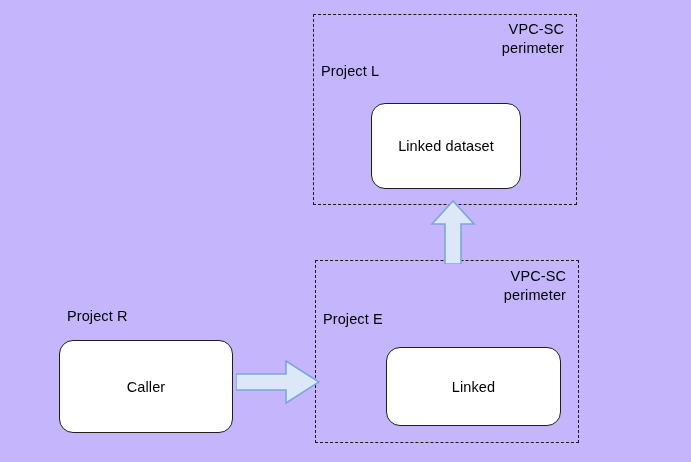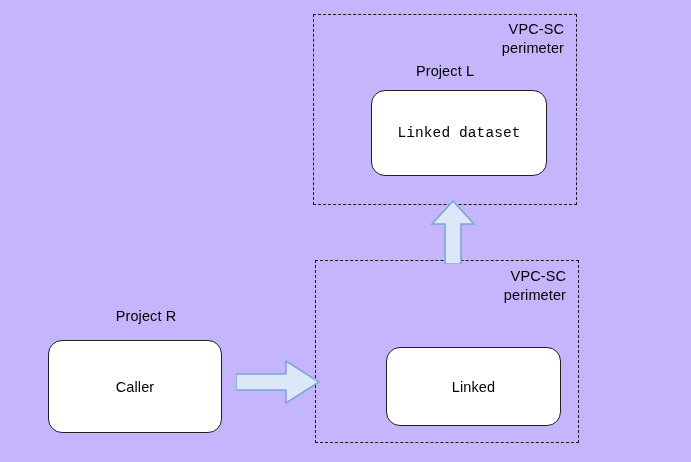--- a/index.html
+++ b/index.html
@@ -34,47 +34,47 @@
     line-height: 19px;
     color: #000000;
     white-space: pre-line;
     letter-spacing: 0.1px;
   }
   #label-vpcsc-l { left: 340px; top: 20px;  width: 224px; }
   #label-vpcsc-e { left: 342px; top: 267px; width: 224px; }
 
   .project-label {
     position: absolute;
-    text-align: center;
     font-size: 14.5px;
     line-height: 19px;
     color: #000000;
     letter-spacing: 0.1px;
+    margin-left: 8px;
   }
   #label-project-l { left: 313px; top: 62px;  width: 264px; }
   #label-project-e { left: 315px; top: 310px; width: 264px; }
   #label-project-r { left: 59px;  top: 307px; width: 174px; }
 
   
   .node {
     position: absolute;
     box-sizing: border-box;
     border: 1.7px solid #1f1f1f;
     border-radius: 14px;
     background: #ffffff;
     display: flex;
     align-items: center;
     justify-content: center;
     font-size: 14.5px;
     color: #000000;
     letter-spacing: 0.1px;
   }
-  #node-linked-dataset { left: 371px; top: 90px; width: 176px; height: 86px; font-family: Liberation Mono, monospace; }
+  #node-linked-dataset { left: 371px; top: 103px; width: 150px; height: 86px; }
   #node-listing        { left: 386px; top: 347px; width: 175px; height: 79px; }
-  #node-caller         { left: 48px;  top: 340px; width: 174px; height: 93px; }
+  #node-caller         { left: 59px;  top: 340px; width: 174px; height: 93px; }
 
   
   .arrow {
     position: absolute;
   }
   #arrow-caller-to-listing { left: 236px; top: 357px; width: 84px; height: 50px; }
   #arrow-listing-to-linked { left: 428px; top: 200px; width: 50px; height: 64px; }
 </style>
 </head>
 <body>
@@ -90,20 +90,21 @@
 
   <div class="node" id="node-linked-dataset">
     <span>Linked dataset</span>
   </div>
 
   <div class="perimeter" id="perimeter-e"></div>
 
   <div class="perimeter-label" id="label-vpcsc-e">VPC-SC
 perimeter</div>
 
+  <div class="project-label" id="label-project-e">Project E</div>
 
   <div class="node" id="node-listing">
     <span>Linked</span>
   </div>
 
   <div class="project-label" id="label-project-r">Project R</div>
 
   <div class="node" id="node-caller">
     <span>Caller</span>
   </div>

